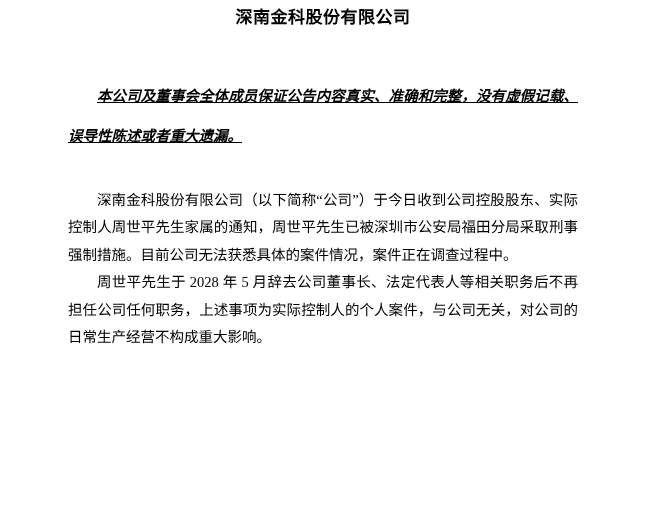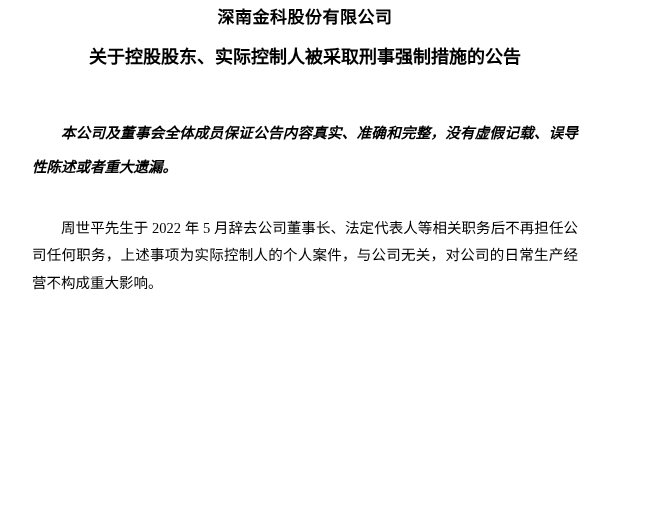--- a/index.html
+++ b/index.html
@@ -11,46 +11,47 @@
     height: 516px;
     background: #ffffff;
     color: #000000;
     font-family: "Liberation Serif", "DejaVu Serif", serif;
     overflow: hidden;
   }
   .page {
     box-sizing: border-box;
     width: 653px;
     height: 516px;
-    padding: 6px 75px 0 32px;
+    padding: 6px 75px 0 68px;
     background: #ffffff;
   }
   .company-title {
     margin: 0;
     font-size: 17px;
     line-height: 24px;
     font-weight: 700;
     text-align: center;
     letter-spacing: 0.5px;
   }
   .announcement-title {
     margin: 14px 0 0 0;
     font-size: 18px;
     line-height: 26px;
     font-weight: 700;
     text-align: center;
   }
   .disclaimer {
     margin: 46px 0 0 0;
     font-size: 14.5px;
-    line-height: 34px;
+    line-height: 40px;
     font-weight: 700;
     font-style: italic;
     text-indent: 2em;
     text-align: justify;
+    text-decoration: underline;
   }
   .body-text {
     margin-top: 31px;
   }
   .para {
     margin: 0;
     font-size: 14.5px;
     line-height: 27.4px;
     text-indent: 2em;
     text-align: justify;
@@ -61,20 +62,20 @@
     line-height: 27.4px;
     text-indent: 2em;
   }
 </style>
 </head>
 <body>
 
 <div class="page">
   <h1 class="company-title">深南金科股份有限公司</h1>
 
-  <h2 class="announcement-title">关于控股股东、实际控制人被采取刑事强制措施的公告</h2>
 
   <p class="disclaimer">本公司及董事会全体成员保证公告内容真实、准确和完整，没有虚假记载、误导性陈述或者重大遗漏。</p>
 
   <div class="body-text">
-    <p class="para">周世平先生于 2022 年 5 月辞去公司董事长、法定代表人等相关职务后不再担任公司任何职务，上述事项为实际控制人的个人案件，与公司无关，对公司的日常生产经营不构成重大影响。</p>
+    <p class="para">深南金科股份有限公司（以下简称“公司”）于今日收到公司控股股东、实际控制人周世平先生家属的通知，周世平先生已被深圳市公安局福田分局采取刑事强制措施。目前公司无法获悉具体的案件情况，案件正在调查过程中。</p>
+    <p class="para">周世平先生于 2028 年 5 月辞去公司董事长、法定代表人等相关职务后不再担任公司任何职务，上述事项为实际控制人的个人案件，与公司无关，对公司的日常生产经营不构成重大影响。</p>
   </div>
 </div>
 
 </body></html>

